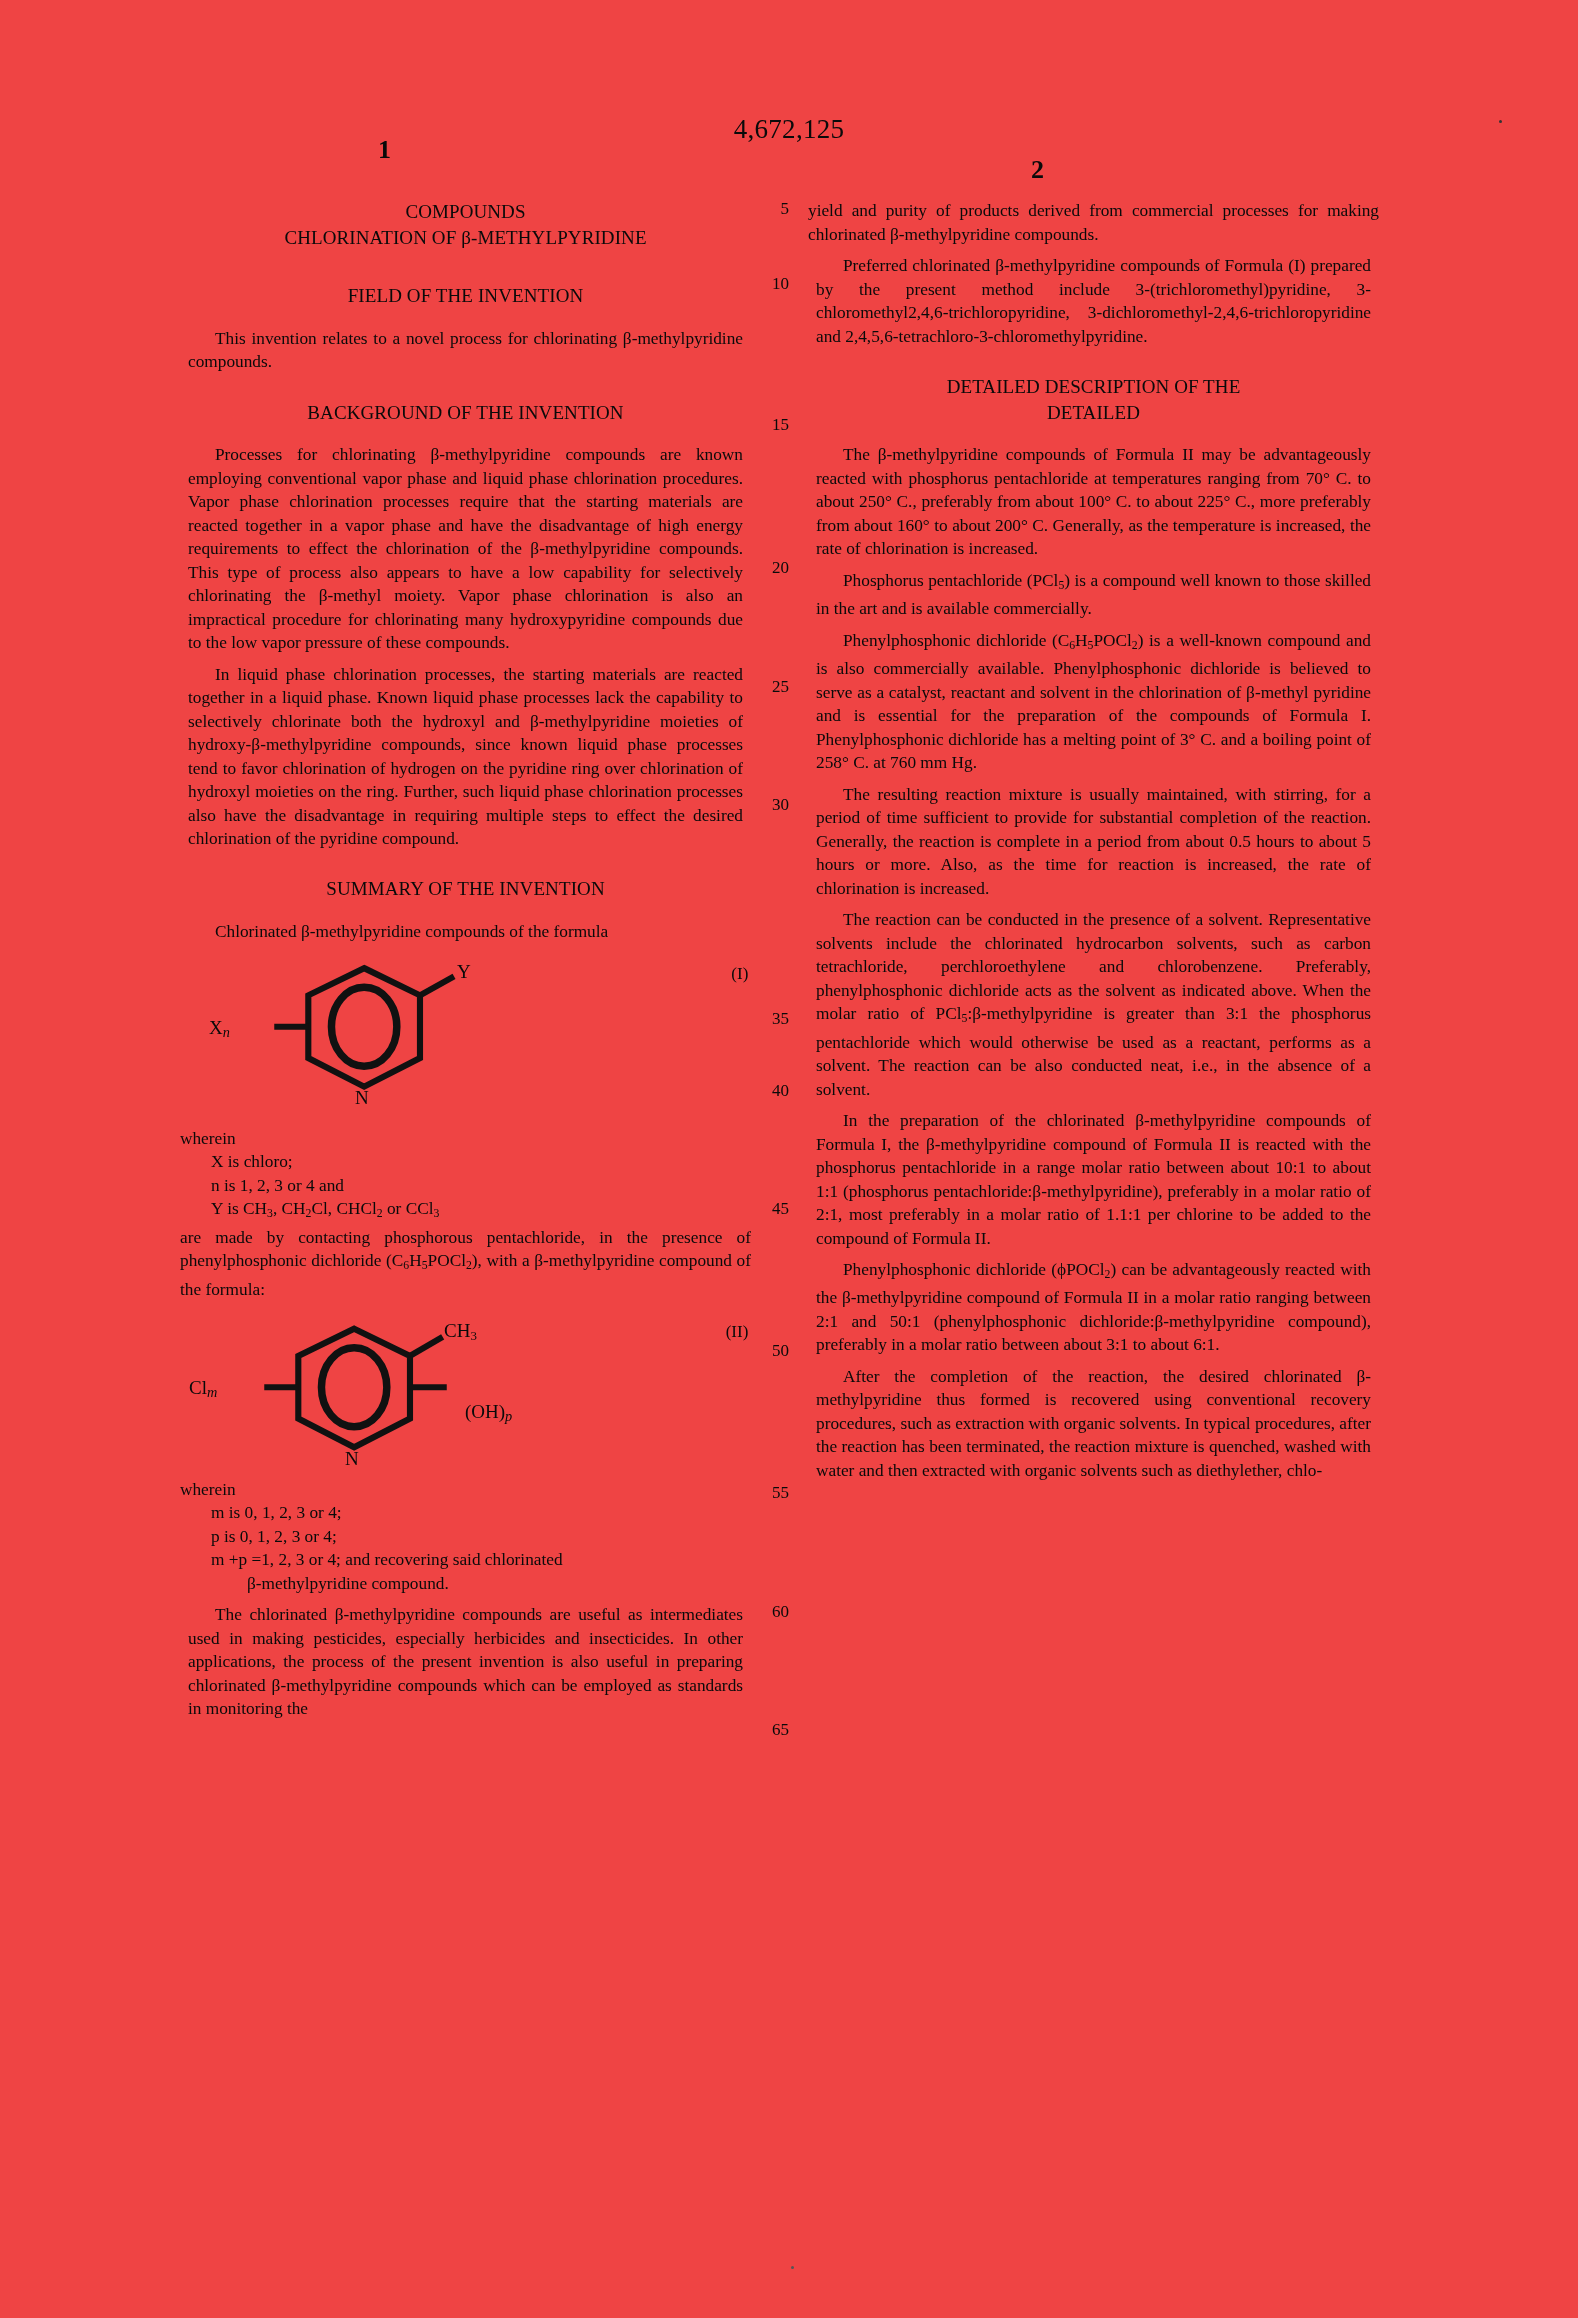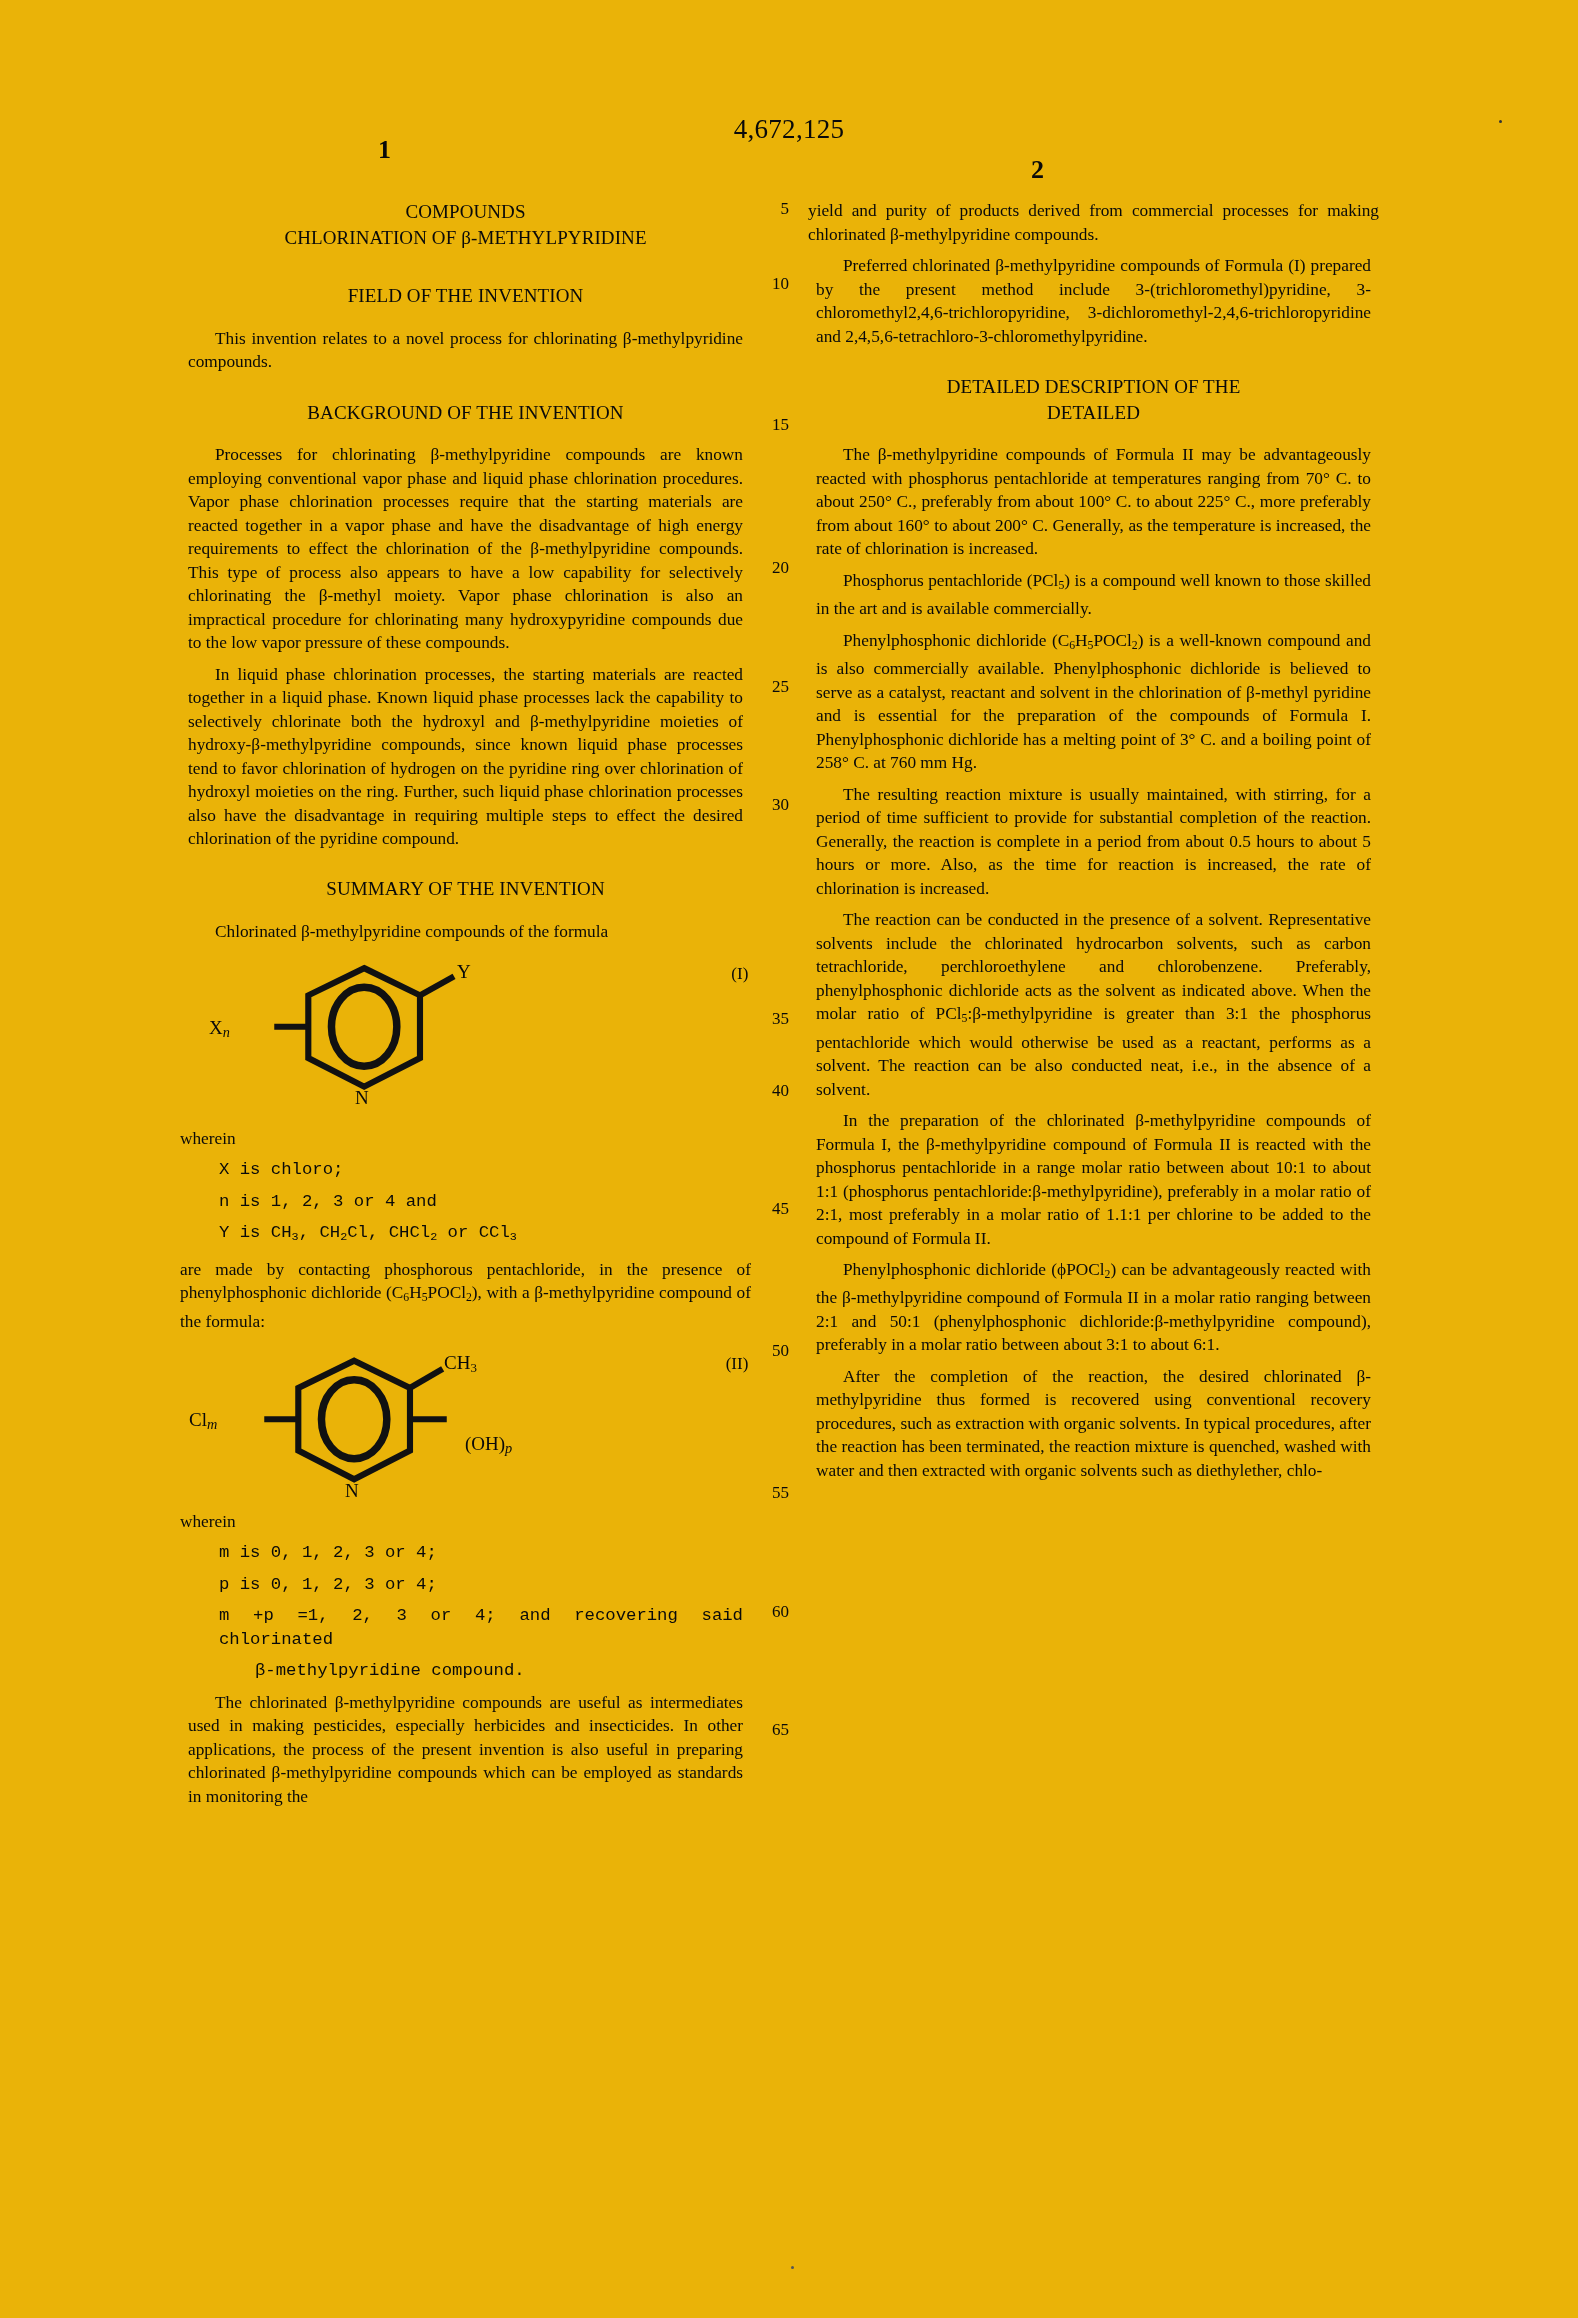--- a/index.html
+++ b/index.html
@@ -14,21 +14,21 @@
     font-family: "Liberation Serif", "DejaVu Serif", serif;
     color: #0a0a0a;
     position: relative;
     overflow: hidden;
   }
   .page {
     position: absolute;
     left: 0; top: 0;
     width: 1578px;
     height: 2319px;
-    background: #eab308;
+    background: #ef4444;
   }
 
   
   .header {
     position: absolute;
     left: 0;
     top: 114px;
     width: 1578px;
     text-align: center;
   }
@@ -97,24 +97,23 @@
 
   p.para {
     margin: 8px;
     text-indent: 27px;
   }
   p.noind {
     margin: 0;
     text-indent: 0;
   }
   .hang {
-    margin: 8px;
+    margin: 0;
     padding-left: 31px;
     text-indent: 0;
-    font-family: Liberation Mono, monospace;
   }
   .italic { font-style: italic; }
   sub { font-size: 0.68em; vertical-align: -0.25em; }
 
   
   .linenums {
     position: absolute;
     left: 754px;
     top: 199px;
     width: 35px;

